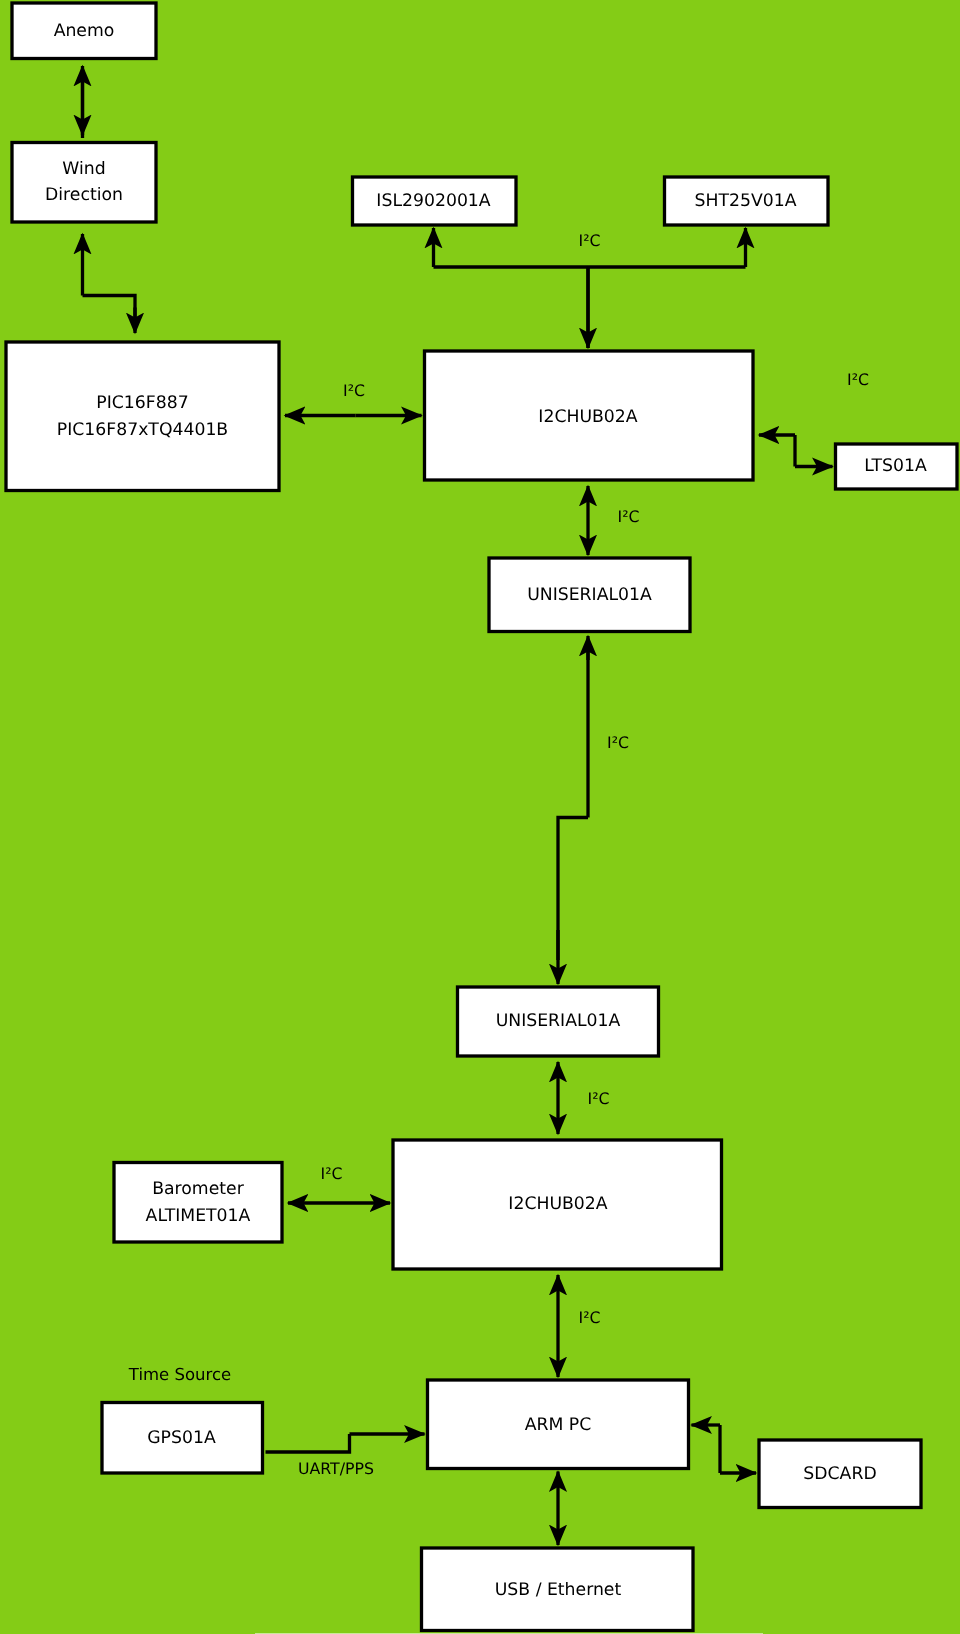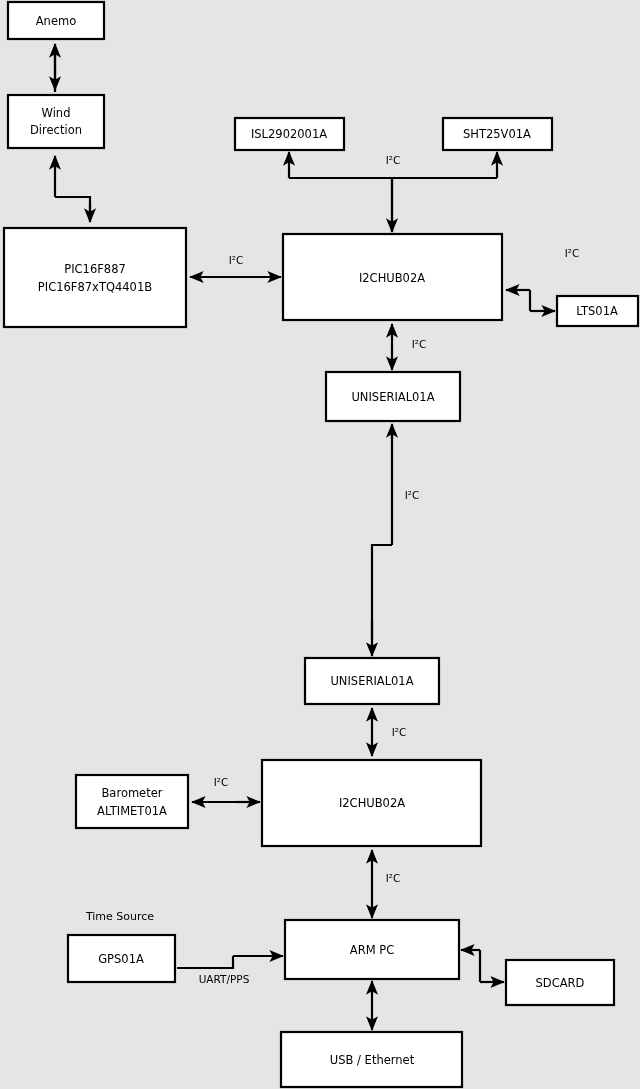--- a/index.html
+++ b/index.html
@@ -10,21 +10,21 @@
   body {
     width: 640px;
     height: 1089px;
     overflow: hidden;
     font-family: "DejaVu Sans", sans-serif;
   }
   #diagram-root {
     position: relative;
     width: 640px;
     height: 1089px;
-    background: #e5e5e5;
+    background: #84cc16;
   }
   svg.diagram {
     display: block;
     width: 640px;
     height: 1089px;
   }
   .node-box {
     fill: #ffffff;
     stroke: #000000;
     stroke-width: 2.2;

